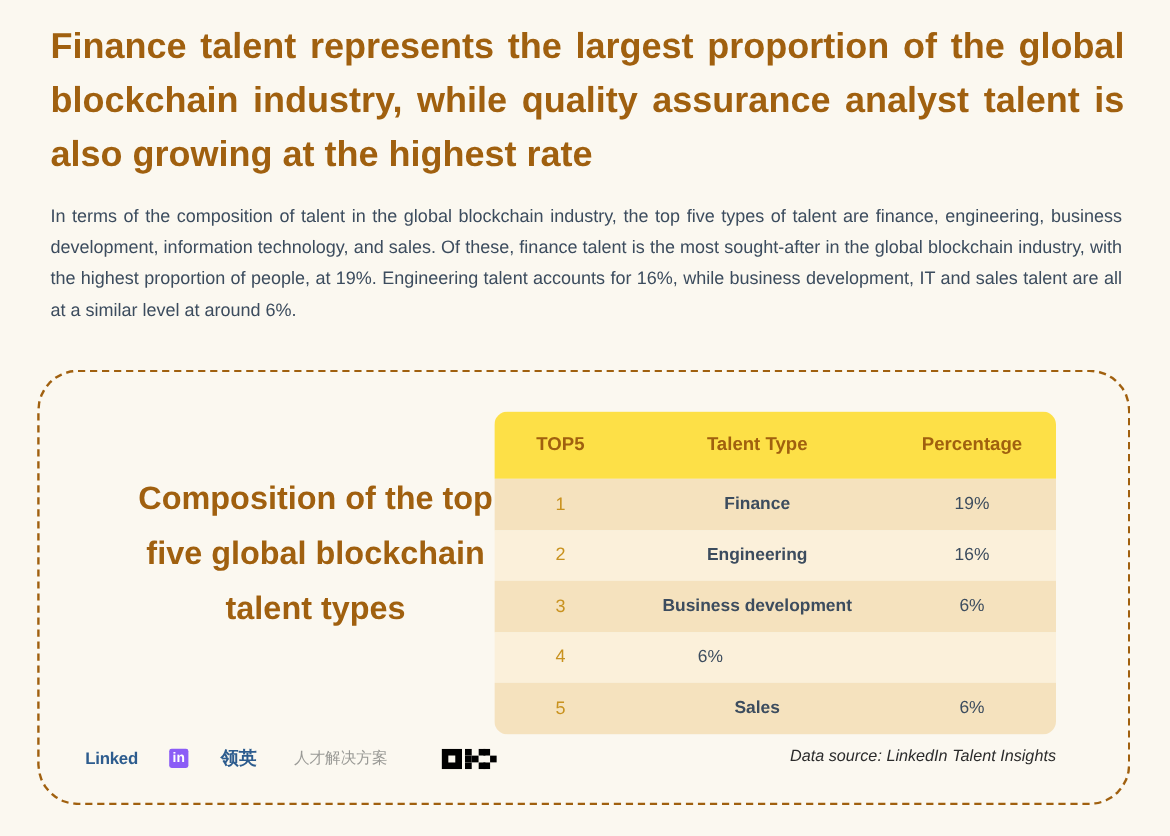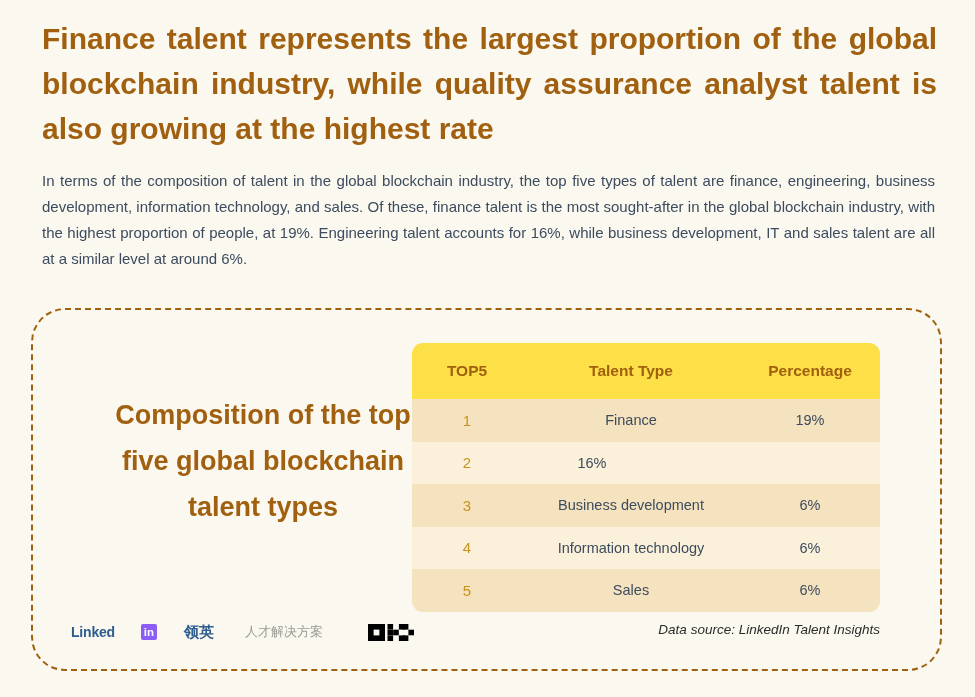--- a/index.html
+++ b/index.html
@@ -89,21 +89,21 @@
     height: 42.5px;
   }
   .trow.head {
     background: #fde047;
     height: 56px;
   }
   .trow.odd  { background: #F5E2BE; }
   .trow.even { background: #FBF0DA; }
 
   .c-rank { width: 110px; text-align: center; }
-  .c-type { width: 218px; text-align: center; }
+  .c-type { width: 218px; text-align: center; font-weight: bold; }
   .c-pct  { width: 140px; text-align: center; }
 
   .trow.head .c-rank,
   .trow.head .c-type,
   .trow.head .c-pct {
     color: #A0600F;
     font-weight: bold;
     font-size: 15.5px;
   }
 
@@ -195,32 +195,32 @@
       </div>
 
       <div class="trow odd">
         <div class="c-rank">1</div>
         <div class="c-type">Finance</div>
         <div class="c-pct">19%</div>
       </div>
 
       <div class="trow even">
         <div class="c-rank">2</div>
+        <div class="c-type">Engineering</div>
         <div class="c-pct">16%</div>
       </div>
 
       <div class="trow odd">
         <div class="c-rank">3</div>
         <div class="c-type">Business development</div>
         <div class="c-pct">6%</div>
       </div>
 
       <div class="trow even">
         <div class="c-rank">4</div>
-        <div class="c-type">Information technology</div>
         <div class="c-pct">6%</div>
       </div>
 
       <div class="trow odd">
         <div class="c-rank">5</div>
         <div class="c-type">Sales</div>
         <div class="c-pct">6%</div>
       </div>
 
     </div>

